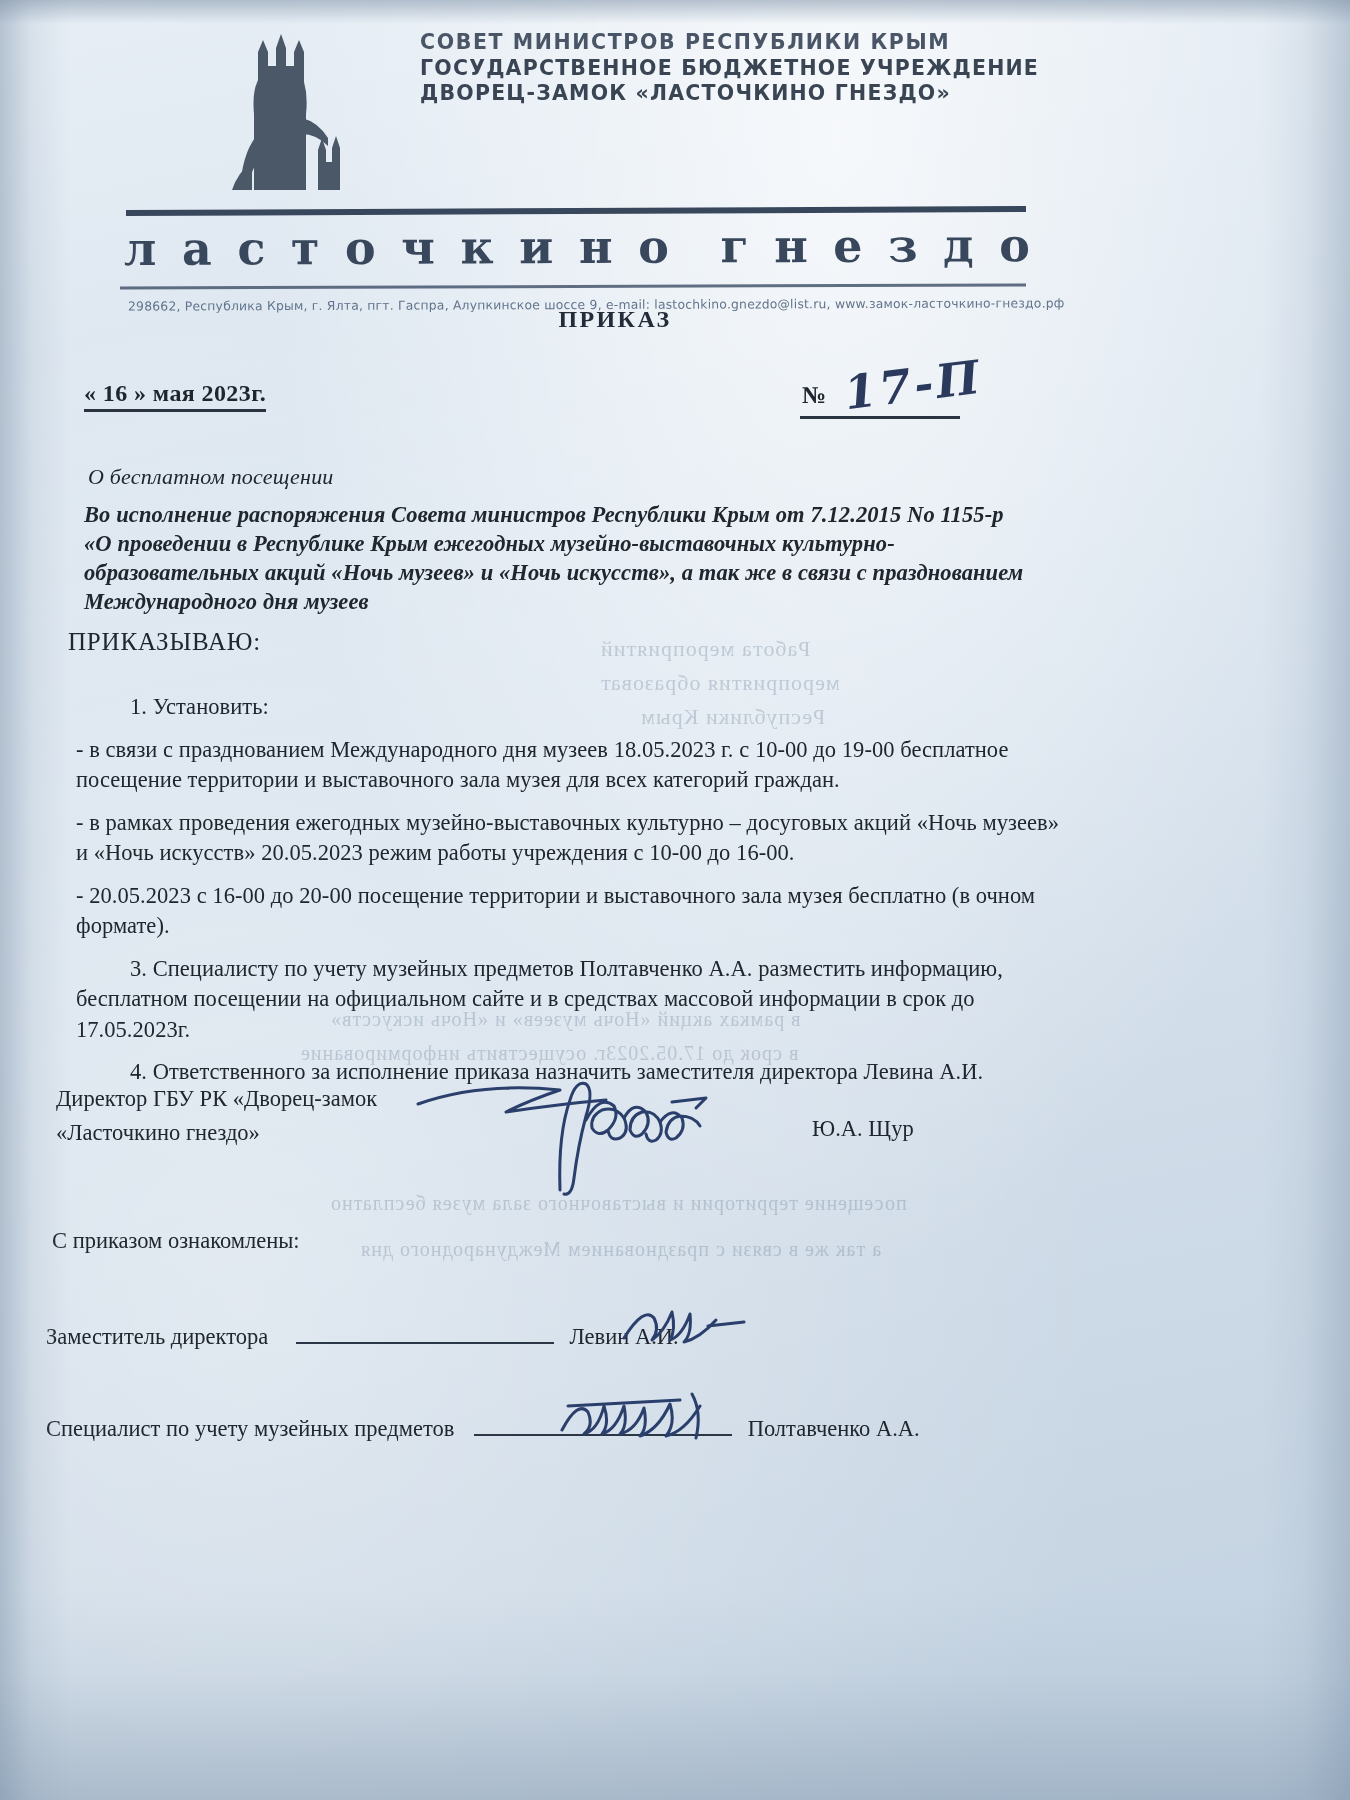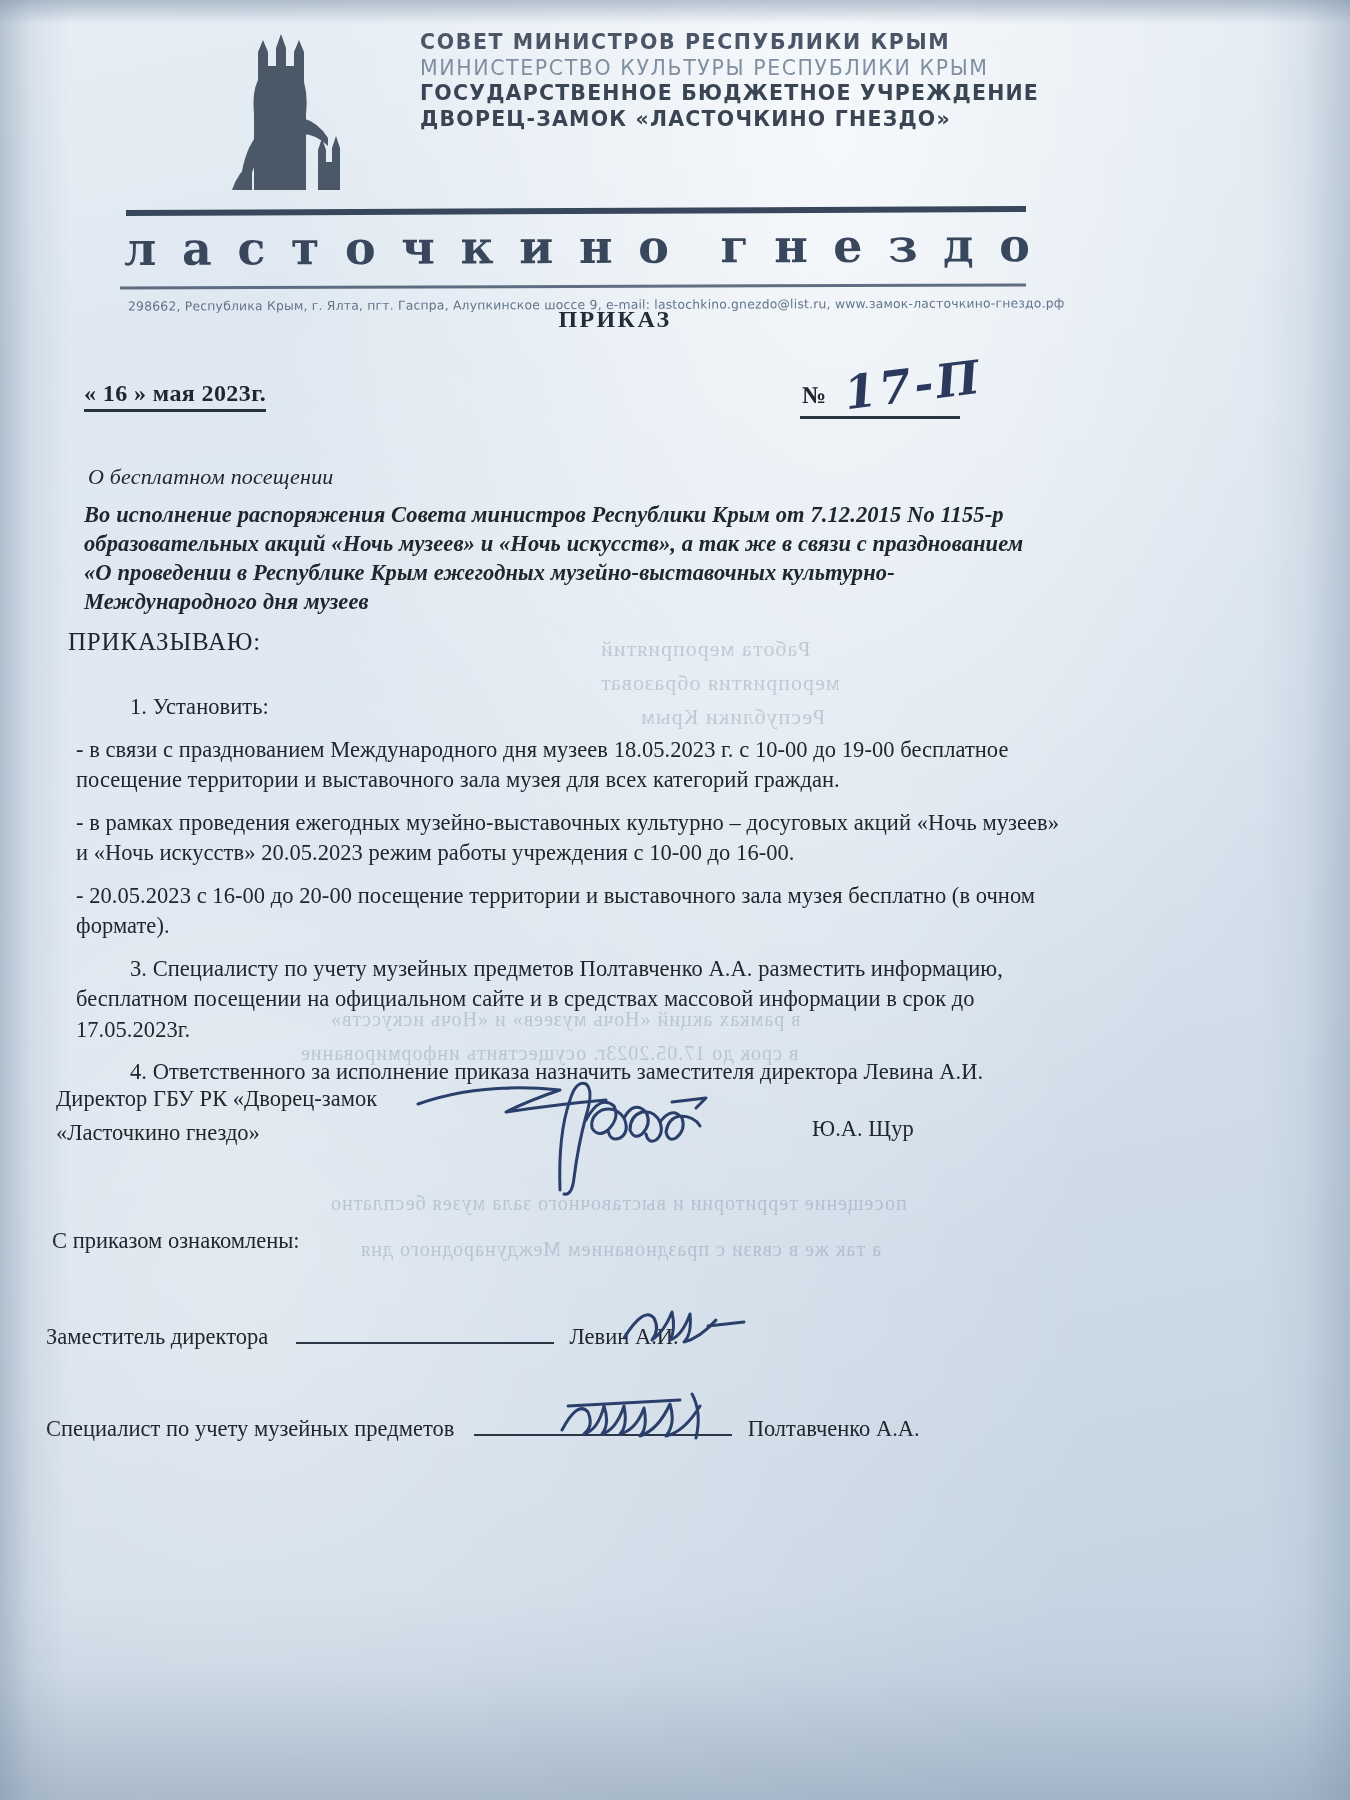--- a/index.html
+++ b/index.html
@@ -286,21 +286,20 @@
       <svg viewBox="0 0 120 168" width="120" height="168" aria-hidden="true">
         <path d="M22 168 L22 92 Q20 70 26 58 L26 30 L31 18 L36 30 L36 44 L44 44 L44 26 L49 12 L54 26 L54 44 L62 44 L62 30 L67 18 L72 30 L72 60 Q76 74 74 92 L74 168 Z"></path>
         <path d="M8 168 Q10 130 26 112 Q46 92 70 96 Q86 100 96 116 L96 124 Q84 112 70 112 Q46 112 30 132 Q18 148 16 168 Z"></path>
         <path d="M86 168 L86 128 L90 116 L94 128 L94 140 L100 140 L100 126 L104 114 L108 126 L108 168 Z"></path>
         <path d="M0 168 Q6 150 20 140 L20 168 Z"></path>
       </svg>
     </div>
 
     <div class="org-lines">
       <div class="org-line">СОВЕТ  МИНИСТРОВ  РЕСПУБЛИКИ  КРЫМ</div>
-      <div class="org-line faint">МИНИСТЕРСТВО КУЛЬТУРЫ РЕСПУБЛИКИ КРЫМ</div>
       <div class="org-line heavy">ГОСУДАРСТВЕННОЕ БЮДЖЕТНОЕ УЧРЕЖДЕНИЕ</div>
       <div class="org-line heavy">ДВОРЕЦ-ЗАМОК     «ЛАСТОЧКИНО  ГНЕЗДО»</div>
     </div>
 
     <div class="rule-top"></div>
     <div class="wordmark" id="wordmark">
         <span>л</span>
         <span>а</span>
         <span>с</span>
         <span>т</span>
@@ -328,22 +327,22 @@
     <div class="date-field">«  16  » мая   2023г.</div>
     <div class="num-field">№</div>
     <div class="num-rule"></div>
     <div class="num-hand">17-П</div>
   </div>
 
   <div class="subject">О бесплатном посещении</div>
 
   <div class="preamble" id="preamble">
       <div>Во исполнение распоряжения Совета министров Республики Крым от 7.12.2015 No 1155-р</div>
+      <div>«О проведении в Республике Крым ежегодных музейно-выставочных культурно-</div>
       <div>образовательных акций «Ночь музеев» и «Ночь искусств», а так же в связи с празднованием</div>
-      <div>«О проведении в Республике Крым ежегодных музейно-выставочных культурно-</div>
       <div>Международного дня музеев</div>
     </div>
 
   <div class="order-word">ПРИКАЗЫВАЮ:</div>
 
   <div class="clauses" id="clauses">
       <p class="clause indent">1. Установить:</p>
       <p class="clause hang">-  в связи с празднованием Международного дня музеев 18.05.2023 г. с 10-00 до 19-00 бесплатное посещение территории и выставочного зала музея для всех категорий граждан.</p>
       <p class="clause hang">-  в рамках проведения ежегодных музейно-выставочных культурно – досуговых акций «Ночь музеев» и «Ночь искусств» 20.05.2023  режим работы учреждения с 10-00 до 16-00.</p>
       <p class="clause hang">-  20.05.2023 с 16-00 до 20-00 посещение территории и выставочного зала музея бесплатно (в очном формате).</p>

